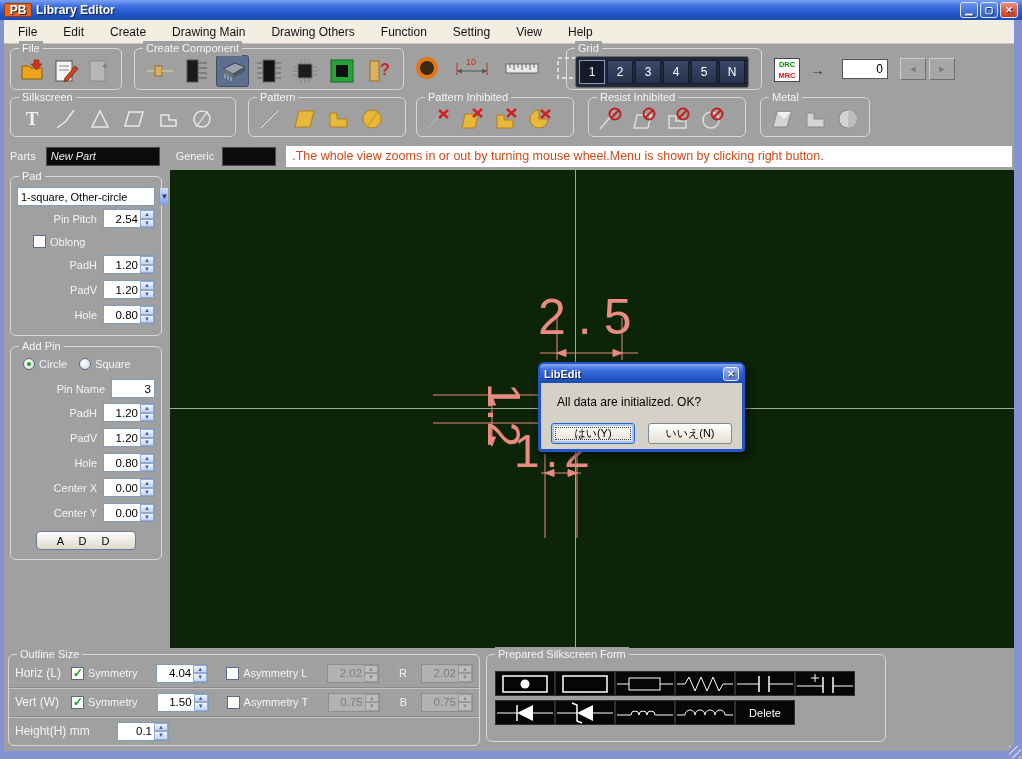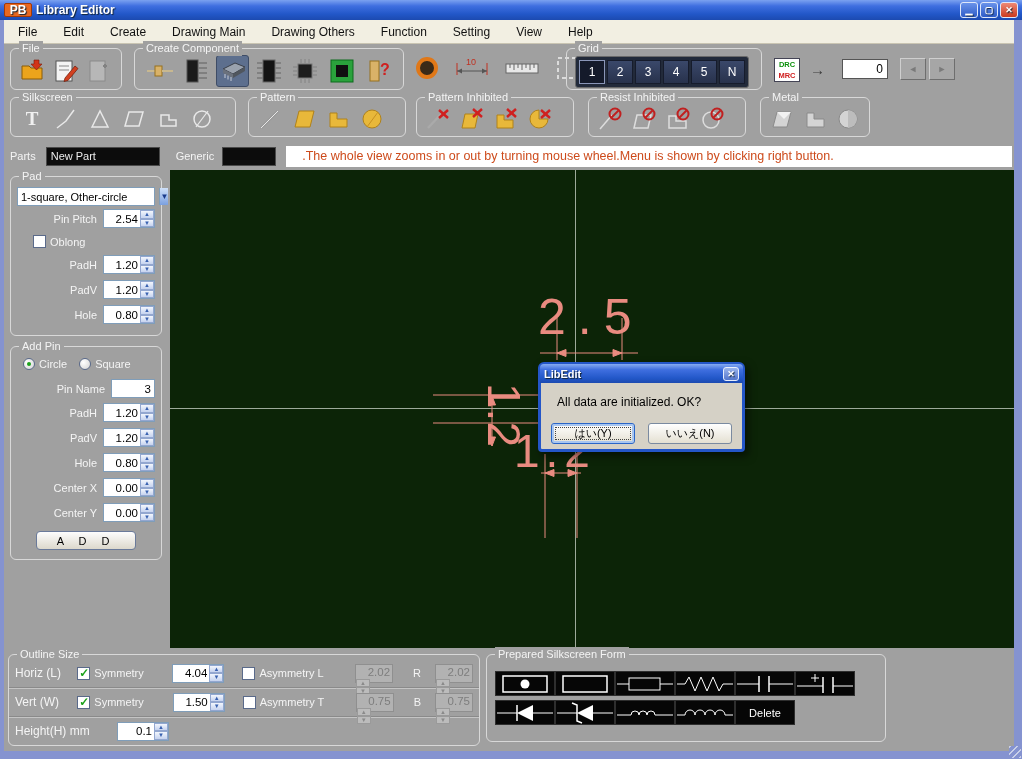--- a/index.html
+++ b/index.html
@@ -48,33 +48,33 @@
   .drcmrc .g{color:#0b8f0b;} .drcmrc .r{color:#d02020;}
   .arrowglyph{font-size:15px;color:#3a3a3a;}
   .zoominput{width:46px;height:20px;border:1px solid #555;background:#fff;font-size:12px;text-align:right;padding:0 4px;}
   .navbtn{width:26px;height:22px;background:#a6a6a6;border:1px solid;border-color:#cfcfcf #6e6e6e #6e6e6e #cfcfcf;
     color:#7a7a7a;font-size:9px;display:flex;align-items:center;justify-content:center;}
 
   
   .partsbar{position:absolute;left:4px;top:142px;width:1010px;height:28px;display:flex;align-items:center;font-size:11px;color:#f4f4f4;}
   .blackfield{background:#0c0c0c;border:1px solid #4a4a4a;color:#ececec;font-size:11px;height:19px;padding:0 4px;}
   .msgstrip{flex:1;height:21px;background:#fff;margin-left:10px;margin-right:2px;display:flex;align-items:center;
-    color:#cd4b1c;font-size:12.5px;padding-left:16px;white-space:nowrap;overflow:hidden;}
+    color:#cd4b1c;font-size:12.5px;padding-left:6px;white-space:nowrap;overflow:hidden;}
 
   
   .sidebar{position:absolute;left:4px;top:170px;width:166px;height:478px;background:#a0a0a0;}
   .srow{display:flex;align-items:center;height:25px;padding:0 6px;}
   .slbl{flex:1;text-align:right;color:#f4f4f4;font-size:11px;padding-right:6px;white-space:nowrap;}
   .spinwrap{display:flex;height:19px;border:1px solid #7f9db9;background:#14b8a6;}
   .spinwrap input{width:36px;border:0;outline:0;text-align:right;font-size:11.5px;padding-right:2px;background:#fff;color:#000;}
   .spin{width:14px;display:flex;flex-direction:column;}
   .spin i{flex:1;background:linear-gradient(180deg,#f2f6fd,#c6d3ef);border:1px solid #93a7d0;
     font-size:6px;color:#3a62b0;font-style:normal;display:flex;align-items:center;justify-content:center;}
   .spin i.up::before{content:"▲";} .spin i.dn::before{content:"▼";}
-  .spinwrap.dis{border-color:#8f8f8f;background:#b2b2b2;flex-direction:column;}
+  .spinwrap.dis{border-color:#8f8f8f;background:#b2b2b2;}
   .spinwrap.dis input{background:#b2b2b2;color:#7e7e7e;}
   .spinwrap.dis .spin i{background:#bcbcbc;color:#8a8a8a;border-color:#9a9a9a;}
   .plain{width:44px;height:19px;border:1px solid #7f9db9;background:#fff;font-size:11.5px;text-align:right;padding-right:3px;outline:0;color:#000;}
   .cbx{width:13px;height:13px;background:#fff;border:1px solid #5a6a8a;position:relative;flex:none;}
   .cbx.on::after{content:"✓";position:absolute;left:1px;top:-2px;color:#1ca11c;font-size:12px;font-weight:bold;}
   .rdo{width:12px;height:12px;border-radius:50%;background:radial-gradient(circle at 35% 35%,#fff,#d2d2d2);border:1px solid #5a6a8a;position:relative;flex:none;}
   .rdo.on::after{content:"";position:absolute;left:3px;top:3px;width:4px;height:4px;border-radius:50%;background:#1ca11c;}
   .clbl{color:#f4f4f4;font-size:11px;margin-left:4px;white-space:nowrap;}
   .selectbox{display:flex;height:19px;border:1px solid #7f9db9;background:#fff;align-items:center;gap:32px;}
   .selectbox .sval{flex:1;font-size:11px;padding-left:3px;color:#000;white-space:nowrap;}
@@ -469,21 +469,21 @@
               <circle cx="12" cy="12" r="9" fill="#d4d4d4" stroke="#8a8a8a"></circle>
               <path d="M12 3 a9 9 0 0 1 0 18 Z" fill="#bdbdbd"></path>
             </svg>
           </div>
       </div>
     </div>
   </div>
 
   <div class="partsbar">
     <span style="margin-left:6px;">Parts</span>
-    <input class="blackfield" style="width: 114px; margin-left: 10px;" value="New Part">
+    <input class="blackfield" style="width: 114px; margin-left: 10px; font-style: italic;" value="New Part">
     <span style="margin-left:16px;">Generic</span>
     <input class="blackfield" style="width: 54px; margin-left: 8px;" value="">
     <div class="msgstrip">.The whole view zooms in or out by turning mouse wheel.Menu is shown by clicking right button.</div>
   </div>
 
   <div class="sidebar">
     <div class="gbox" style="left:6px;top:6px;width:152px;height:160px;">
       <span class="glabel">Pad</span>
       <div style="padding:10px 6px 0 6px;">
         <div class="selectbox">

